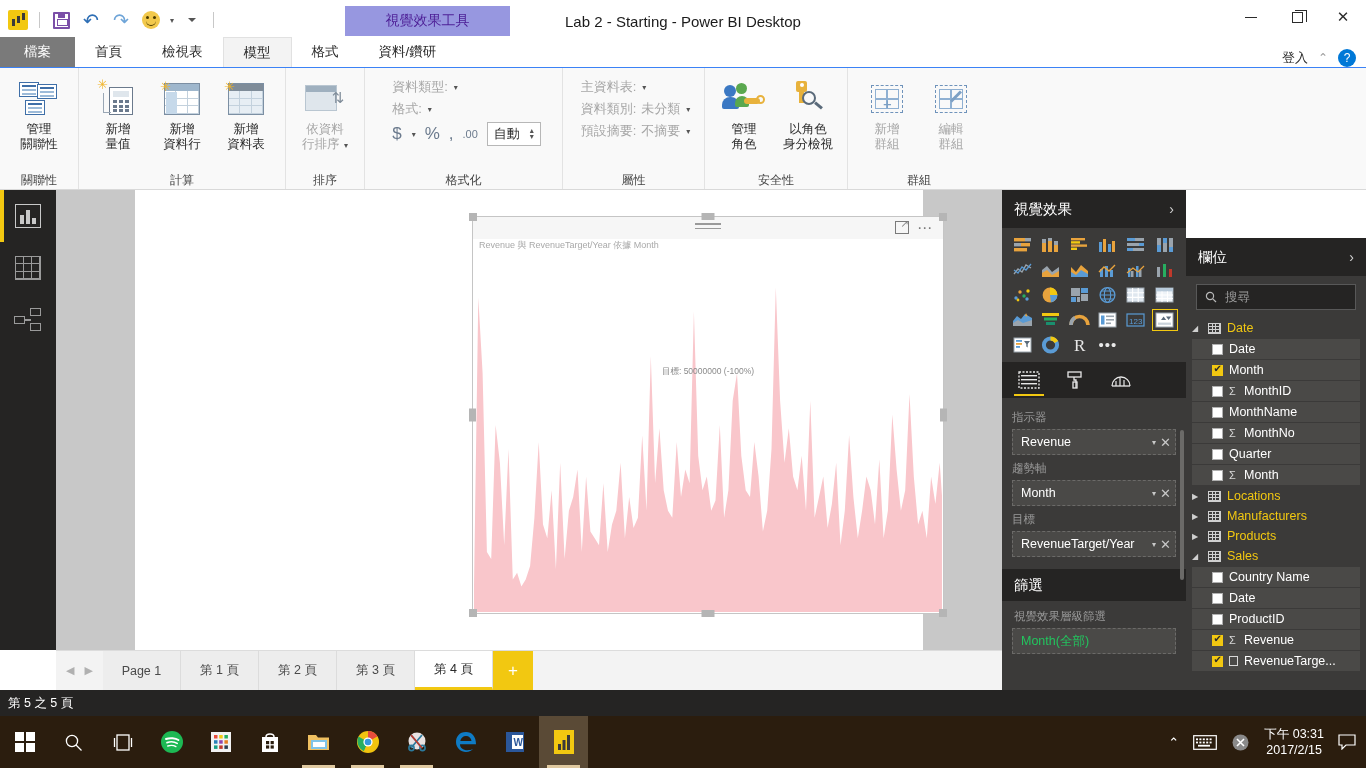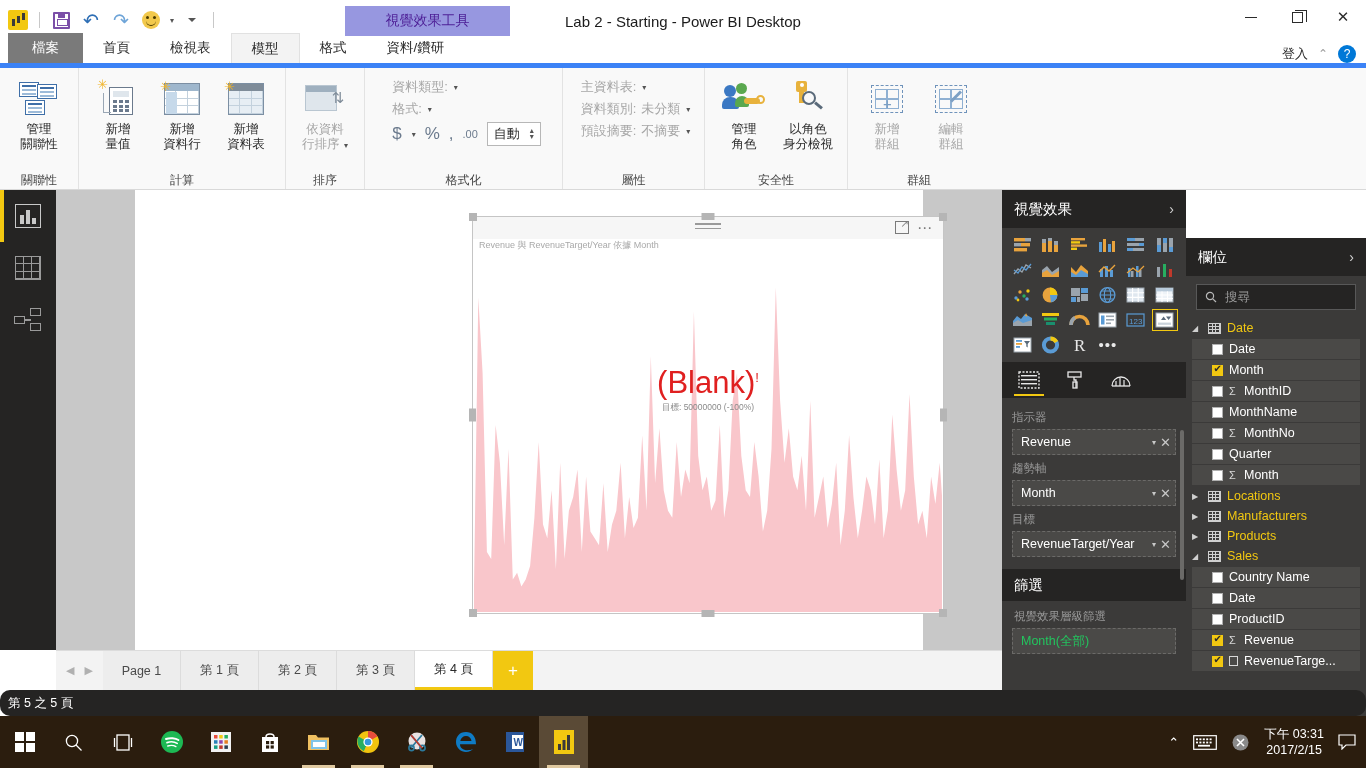--- a/index.html
+++ b/index.html
@@ -52,22 +52,21 @@
   .winbtns { position: absolute; right: 0; top: 0; display: flex; }
   .winbtn { width: 46px; height: 34px; display:flex; align-items:center; justify-content:center; font-size: 15px; color:#2b2b2b; }
   .winbtn .min { width: 12px; height: 1px; background: #2b2b2b; }
   .winbtn .max { width: 11px; height: 11px; border: 1px solid #2b2b2b; position: relative; }
   .winbtn .max::before { content:""; position:absolute; left:2px; top:-3px; width:11px; height:11px; border:1px solid #2b2b2b; border-bottom:none; border-left:none; }
 
   
   .ribbon-tabs {
     position: absolute; left: 0; top: 38px; width: 1366px; height: 30px;
     background: #ffffff; display: flex; align-items: flex-end;
-    border-bottom: 5px solid #3b82f6;
-    padding-left: 8px;
+    border-bottom: 1px solid #3b82f6;
   }
   .rtab { height: 30px; padding: 0 20px; display:flex; align-items:center; font-size: 13.5px; color: #2b2b2b; }
   .rtab.file { background: #7a7a7a; color: #fff; padding: 0 24px; height: 30px; }
   .rtab.active { background: #f3f3f3; border-top: 1px solid #e1e1e1; border-left: 1px solid #e1e1e1; border-right:1px solid #e1e1e1; }
   .rtab.viz { color: #2b2b2b; }
   .rtab-right { margin-left: auto; display:flex; align-items:center; gap: 10px; padding-right: 10px; font-size: 13px; color: #2b2b2b; }
   .help-btn { width: 18px; height: 18px; border-radius: 50%; background: #0078d7; color:#fff; font-size:12px; display:flex;align-items:center;justify-content:center; }
   .chev-up { color: #a0a0a0; font-size: 12px; }
 
   
@@ -187,21 +186,21 @@
   .chk.on::after { content:"✔"; position:absolute; left:0.5px; top:-3px; font-size:10px; color:#2b2b2b; }
   .sigma { font-size:11px; color:#d8d8d8; width:9px; }
   .calcic { width:9px;height:10px; border:1px solid #d8d8d8; }
 
   
   .pagebar { position:absolute; left:56px; top:650px; width:946px; height:40px; background:#f3f3f3; border-top:1px solid #dcdcdc; display:flex; align-items:stretch; }
   .navarrows { display:flex; align-items:center; gap:10px; padding:0 10px; color:#b0b0b0; font-size:11px; }
   .ptab { min-width:78px; padding:0 16px; display:flex;align-items:center;justify-content:center; font-size:12.5px; color:#4a4a4a; background:#ededed; border-right:1px solid #dcdcdc; }
   .ptab.active { background:#ffffff; color:#2b2b2b; border-bottom:3px solid #f2c811; }
   .ptab-add { width:40px; background:#f2c811; display:flex;align-items:center;justify-content:center; font-size:17px; color:#fff; }
-  .statusbar { position:absolute; left:0; top:690px; width:1366px; height:26px; background:#252423; color:#fff; font-size:12.5px; display:flex; align-items:center; padding-left:8px;border-radius:10px; }
+  .statusbar { position:absolute; left:0; top:690px; width:1366px; height:26px; background:#252423; color:#fff; font-size:12.5px; display:flex; align-items:center; padding-left:8px; }
 
   
   .taskbar { position:absolute; left:0; top:716px; width:1366px; height:52px; background:#2b1d0e; display:flex; align-items:center; }
   .tb-item { width:49px; height:52px; display:flex; align-items:center; justify-content:center; position:relative; }
   .tb-item.running::after { content:""; position:absolute; left:8px; right:8px; bottom:0; height:3px; background:#e0c9a0; }
   .tb-item.active { background:#5a4a36; }
   .tb-spacer { flex:1; }
   .tb-right { display:flex; align-items:center; gap:14px; padding-right:10px; color:#fff; }
   .clock { font-size:12.5px; line-height:16px; text-align:center; color:#ffffff; }
   .winlogo { width:20px;height:20px; display:grid; grid-template-columns:1fr 1fr; grid-template-rows:1fr 1fr; gap:2px; }
@@ -539,21 +538,20 @@
 
         <div class="visual-title">Revenue 與 RevenueTarget/Year 依據 Month</div>
 
         <div class="kpi-plot">
           <svg id="trend-svg" width="470" height="362" viewBox="0 0 470 362" preserveAspectRatio="none">
             <path id="trend-path" fill="#f9c6cb" d="M0,362 L0.0,334.5 L4.3,45.6 L8.6,121.3 L12.9,300.1 L17.2,307.0 L21.6,172.9 L25.9,210.7 L30.2,293.2 L34.5,196.9 L38.8,327.6 L43.1,320.7 L47.4,334.5 L51.7,327.6 L56.1,313.9 L60.4,265.7 L64.7,190.1 L69.0,272.6 L73.3,286.3 L77.6,238.2 L81.9,317.3 L86.2,210.7 L90.6,307.0 L94.9,258.8 L99.2,245.1 L103.5,217.6 L107.8,300.1 L112.1,224.4 L116.4,279.5 L120.7,286.3 L125.0,293.2 L129.4,231.3 L133.7,300.1 L138.0,272.6 L142.3,258.8 L146.6,210.7 L150.9,286.3 L155.2,245.1 L159.5,276.0 L163.9,265.7 L168.2,183.2 L172.5,258.8 L176.8,104.1 L181.1,231.3 L185.4,176.3 L189.7,238.2 L194.0,258.8 L198.3,265.7 L202.7,190.1 L207.0,245.1 L211.3,217.6 L215.6,231.3 L219.9,59.4 L224.2,203.8 L228.5,238.2 L232.8,224.4 L237.2,258.8 L241.5,248.5 L245.8,172.9 L250.1,265.7 L254.4,238.2 L258.7,148.8 L263.0,121.3 L267.3,203.8 L271.7,238.2 L276.0,245.1 L280.3,190.1 L284.6,224.4 L288.9,279.5 L293.2,258.8 L297.5,196.9 L301.8,35.3 L306.1,148.8 L310.5,210.7 L314.8,176.3 L319.1,224.4 L323.4,238.2 L327.7,203.8 L332.0,258.8 L336.3,148.8 L340.6,265.7 L345.0,245.1 L349.3,224.4 L353.6,276.0 L357.9,252.0 L362.2,210.7 L366.5,293.2 L370.8,258.8 L375.1,183.2 L379.4,245.1 L383.8,286.3 L388.1,258.8 L392.4,224.4 L396.7,238.2 L401.0,272.6 L405.3,207.2 L409.6,286.3 L413.9,258.8 L418.3,162.5 L422.6,217.6 L426.9,258.8 L431.2,238.2 L435.5,141.9 L439.8,224.4 L444.1,272.6 L448.4,258.8 L452.8,286.3 L457.1,224.4 L461.4,252.0 L465.7,210.7 L470.0,272.6 L470,362 Z"></path>
           </svg>
         </div>
 
         <div class="kpi-center">
-          <div class="kpi-value"><span>(Blank)</span><sup>!</sup></div>
           <div class="kpi-sub">目標: 50000000 (-100%)</div>
         </div>
 
         <div class="handle h" style="left:50%;transform:translateX(-50%);top:-4px;"></div>
         <div class="handle h" style="left:50%;transform:translateX(-50%);bottom:-4px;"></div>
         <div class="handle" style="left:-4px;top:50%;transform:translateY(-50%);"></div>
         <div class="handle" style="right:-4px;top:50%;transform:translateY(-50%);"></div>
         <div class="handle h" style="left:-4px;top:-4px;width:8px;height:8px;"></div>
         <div class="handle h" style="right:-4px;top:-4px;width:8px;height:8px;"></div>
         <div class="handle h" style="left:-4px;bottom:-4px;width:8px;height:8px;"></div>

